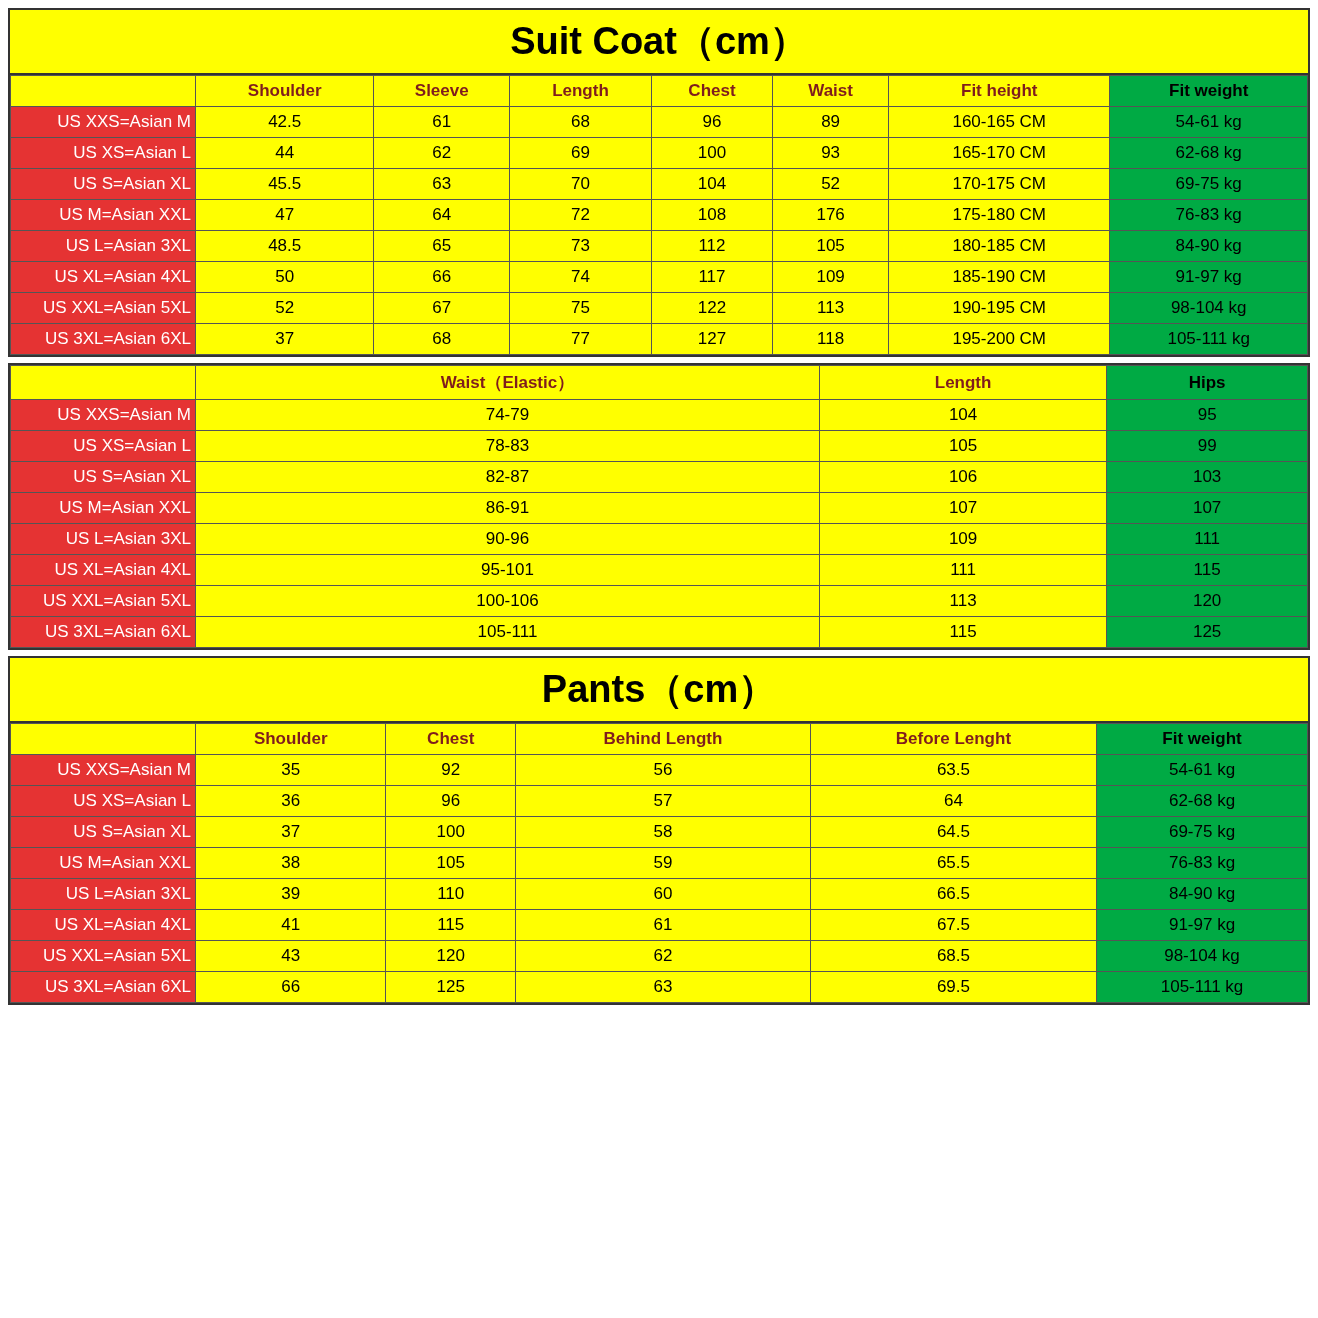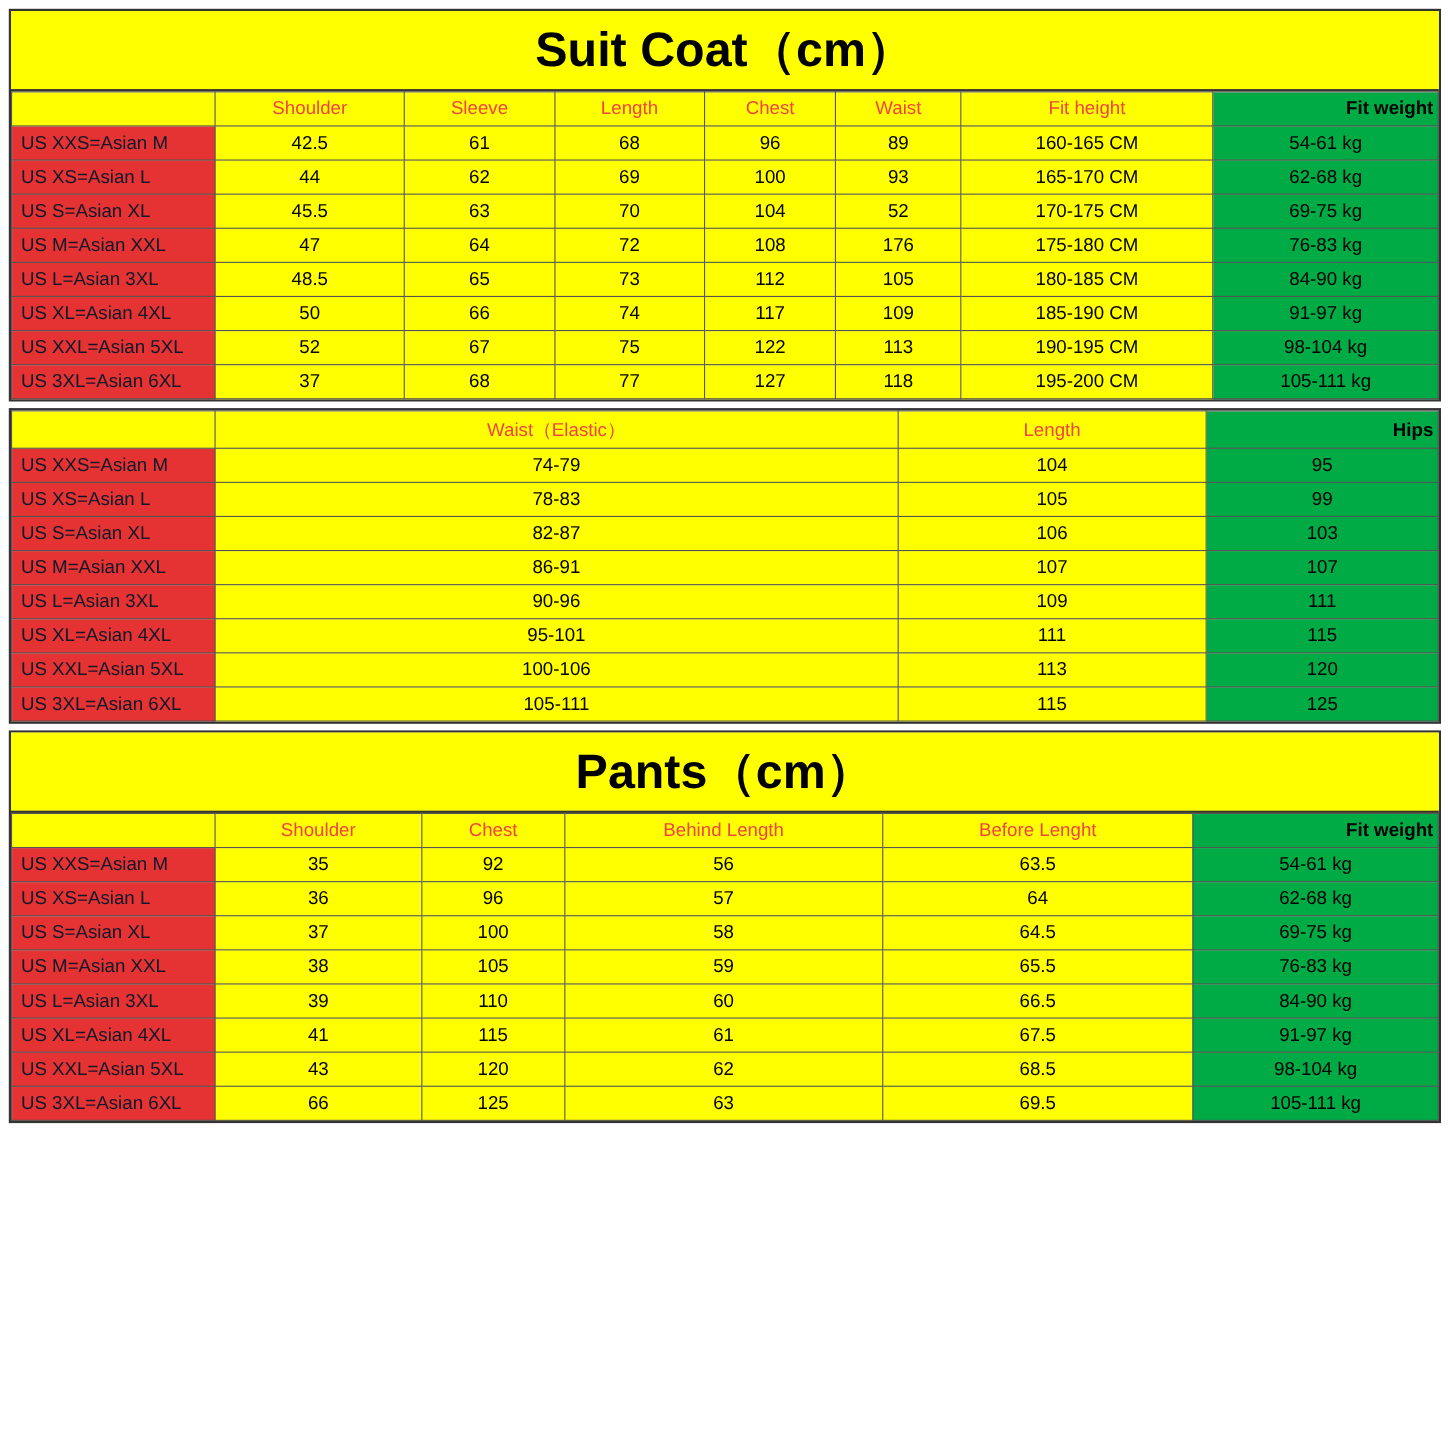--- a/index.html
+++ b/index.html
@@ -14,21 +14,21 @@
       padding: 8px;
       background: #fff;
     }
     .section {
       margin-bottom: 6px;
       border: 2px solid #333;
     }
     .section-title {
       background: #ffff00;
       text-align: center;
-      font-size: 44px;
+      font-size: 38px;
       font-weight: bold;
       color: #000;
       padding: 6px 0;
       border-bottom: 2px solid #333;
     }
     table {
       width: 100%;
       border-collapse: collapse;
     }
     th, td {
@@ -39,40 +39,40 @@
     }
     .col-size {
       background: #e53333;
       color: #000;
       text-align: left;
       padding-left: 8px;
       width: 185px;
     }
     .col-header {
       background: #ffff00;
-      color: #ef4444;
-      font-weight: normal;
+      color: #7f1d1d;
+      font-weight: bold;
     }
     .col-green {
       background: #00aa44;
       color: #000;
     }
     .col-header-green {
       background: #00aa44;
       color: #000;
       font-weight: bold;
-      text-align: right;
     }
     .row-data td {
       background: #ffff00;
       color: #000;
     }
     .row-data td.col-size {
       background: #e53333;
-      color: #0f172a;
+      color: #ffffff;
+      text-align: right;
     }
     .row-data td.col-green {
       background: #00aa44;
       color: #000000;
     }
   </style>
 </head>
 <body>
 
 <div class="page">

